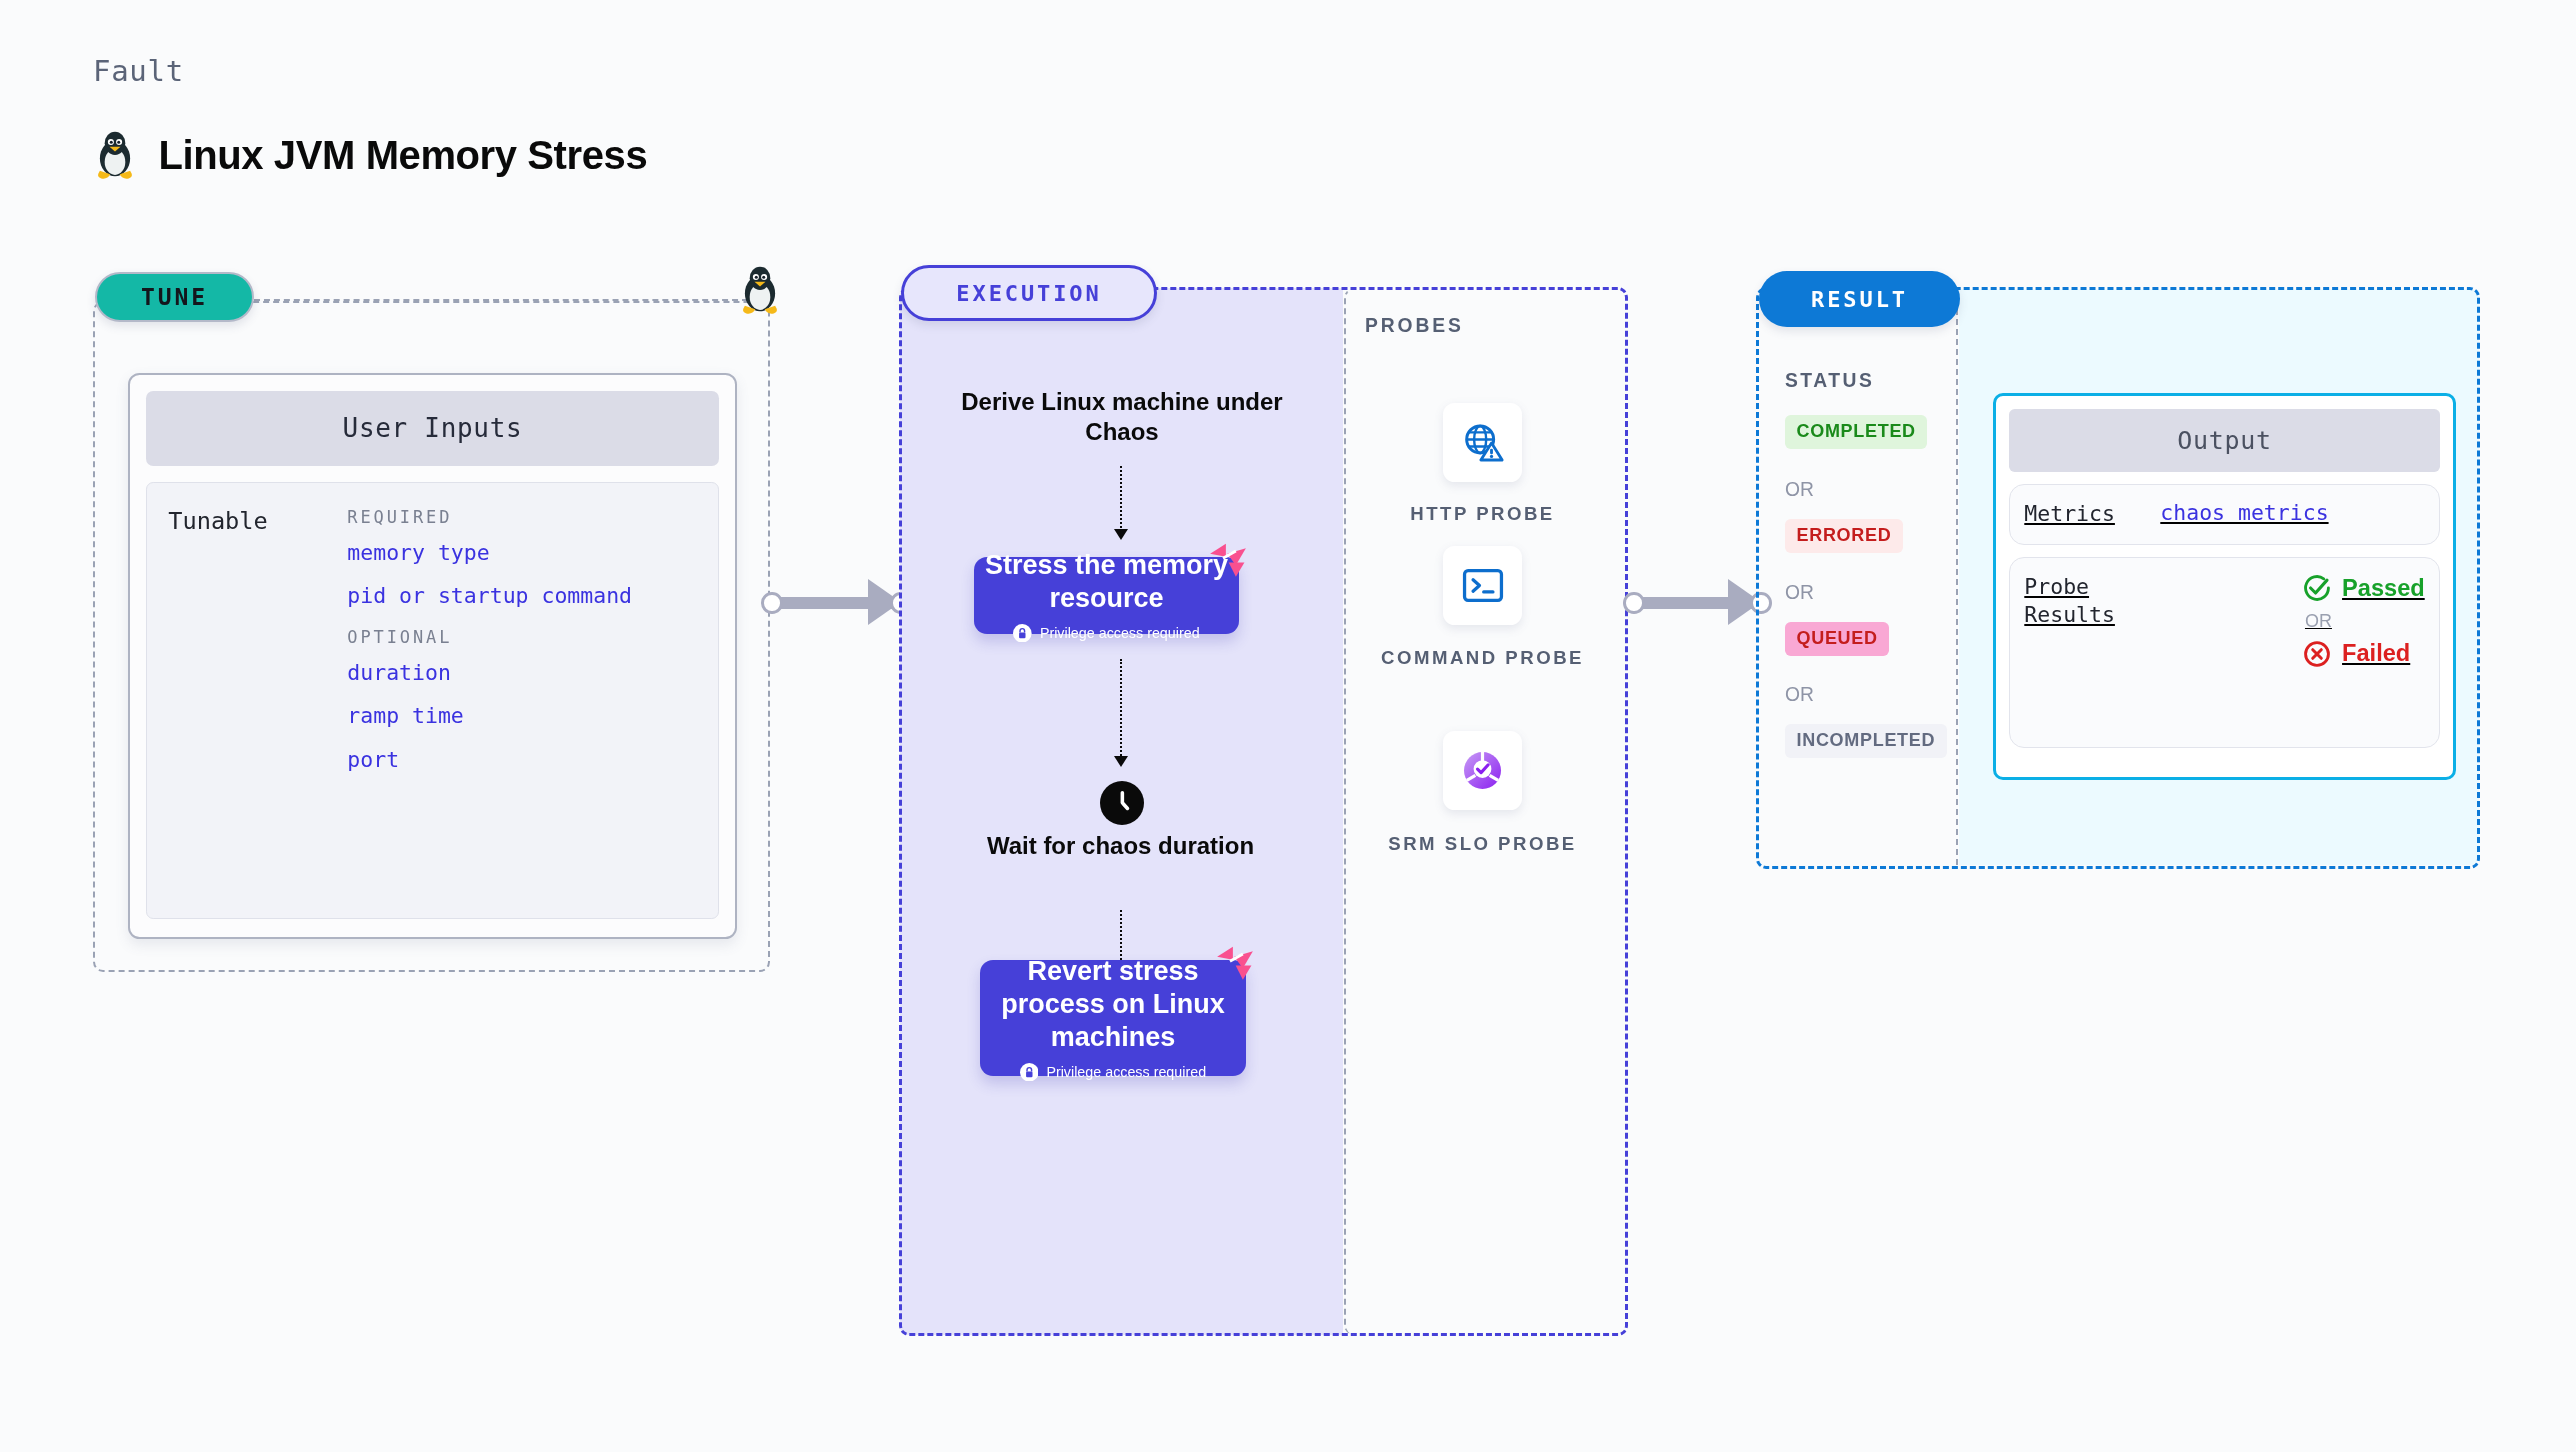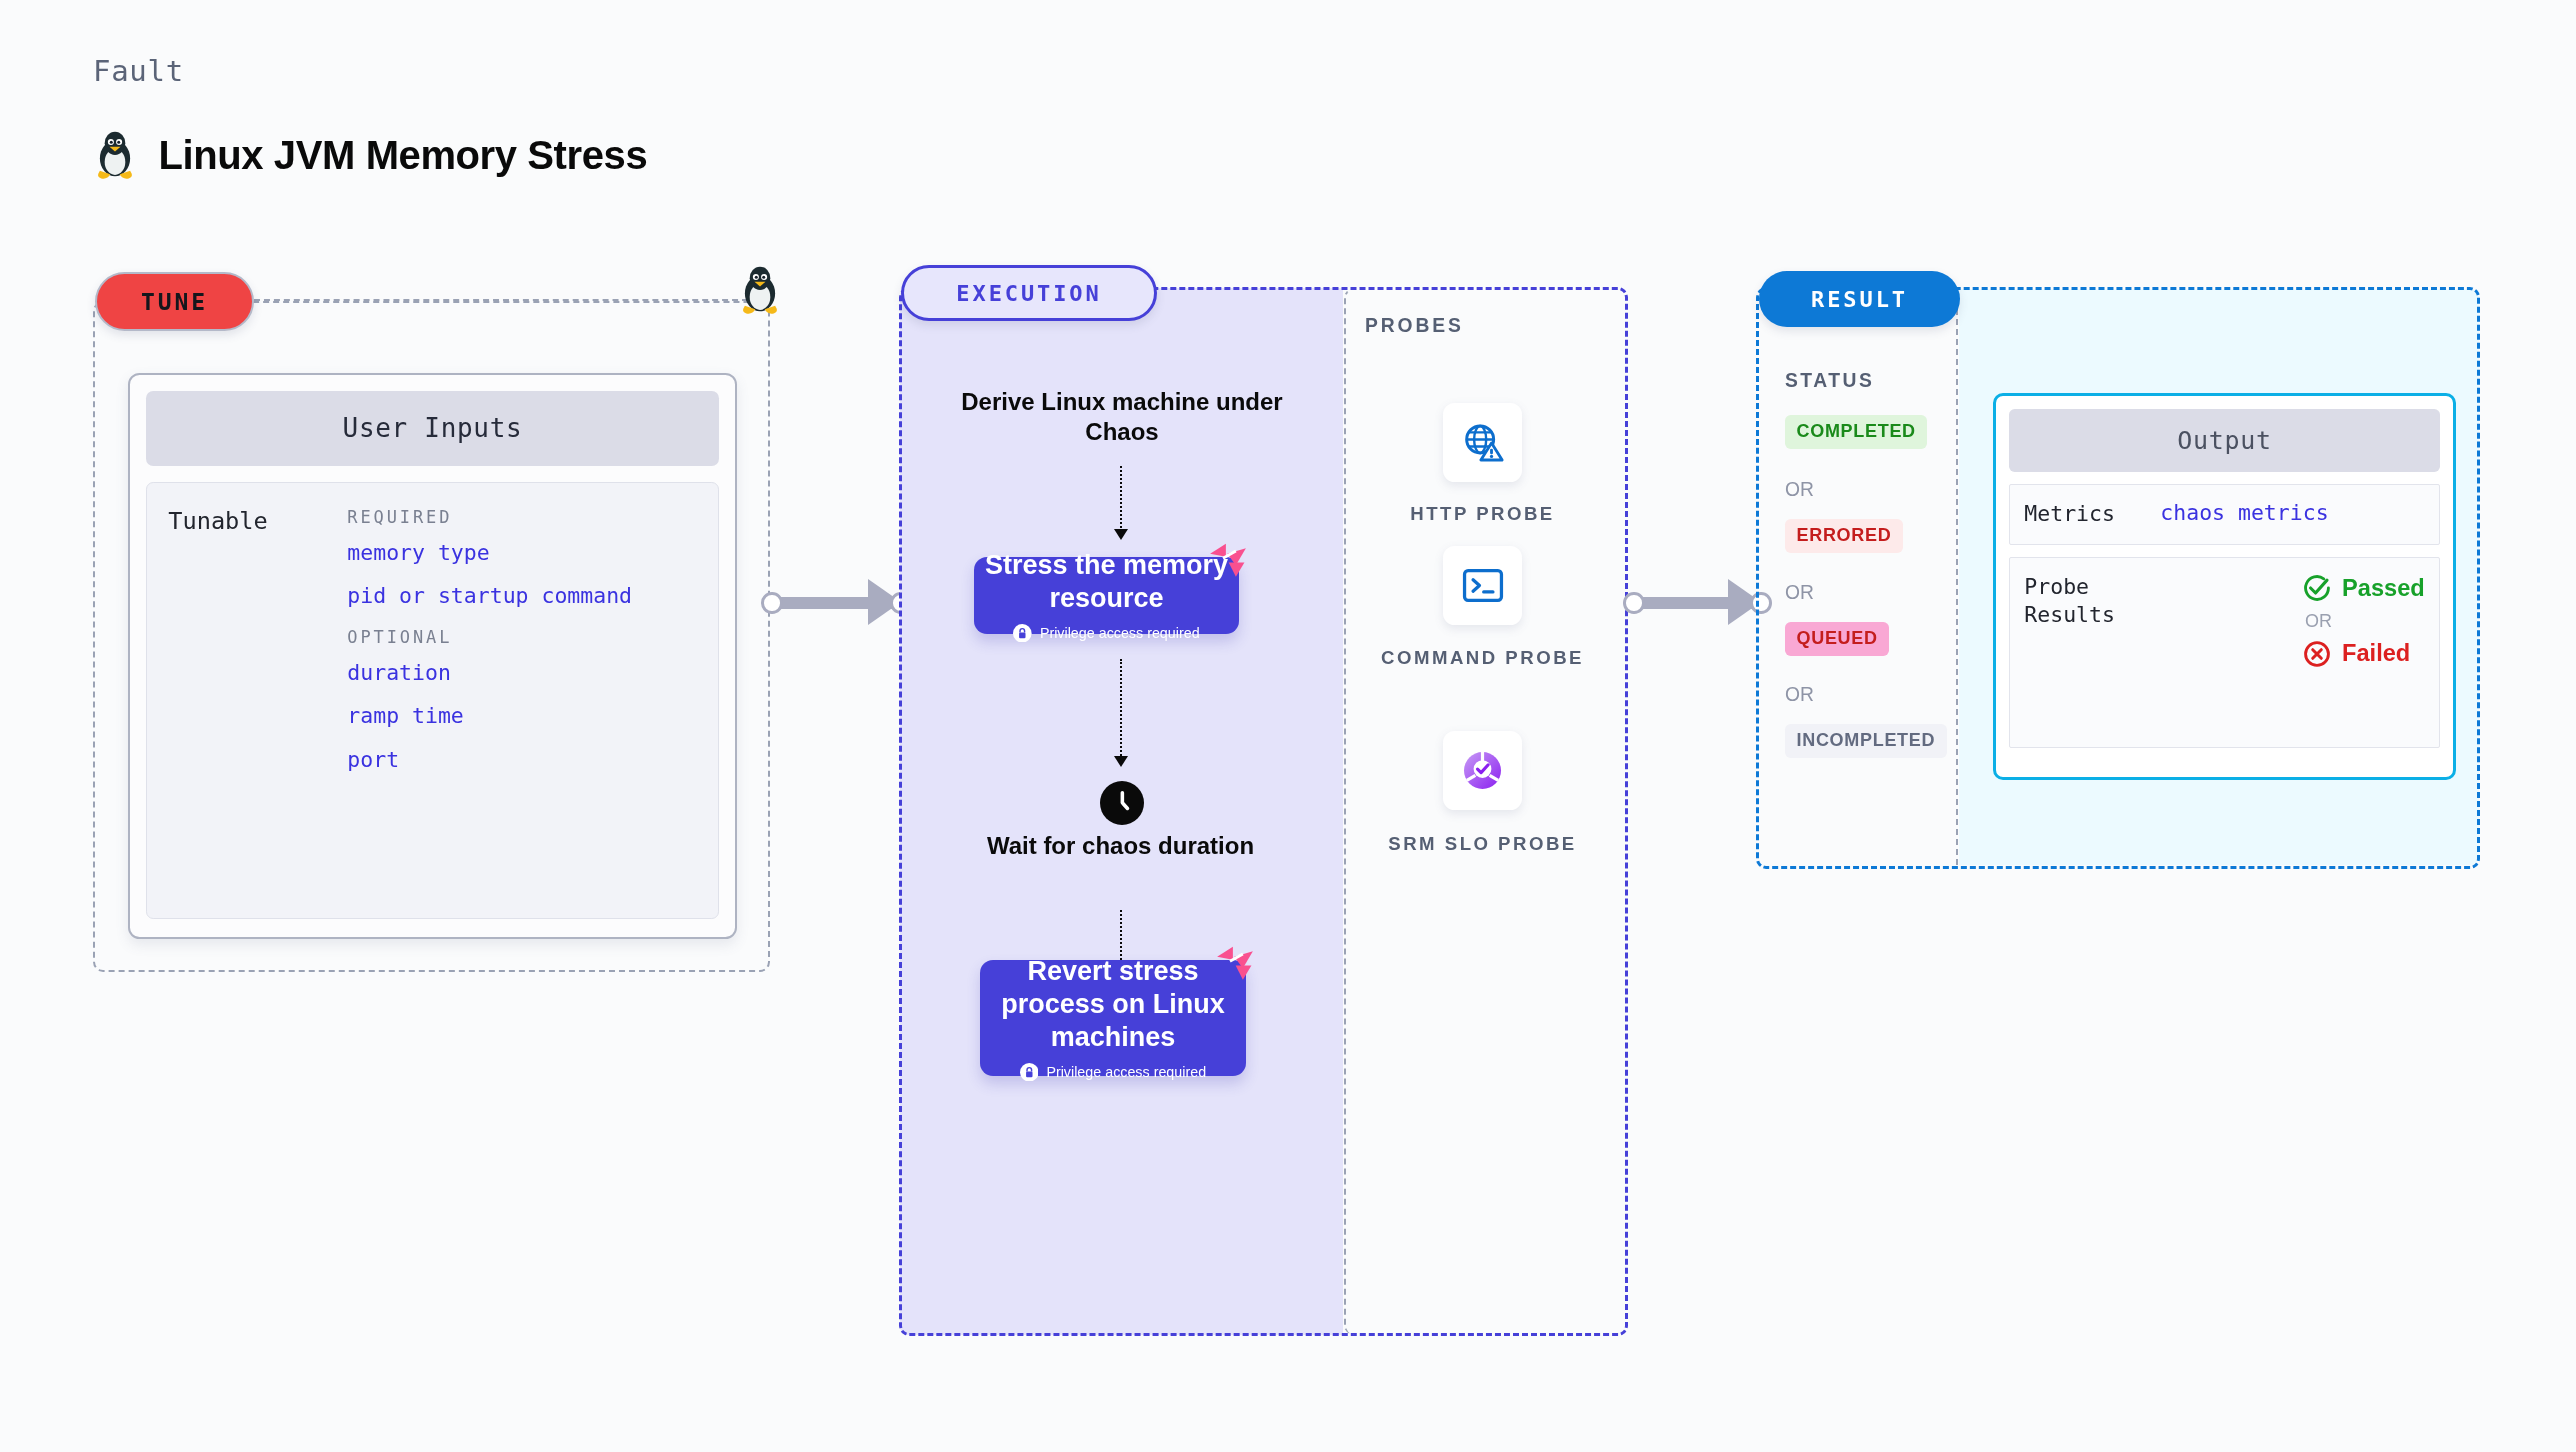--- a/index.html
+++ b/index.html
@@ -37,22 +37,22 @@
     box-shadow: 0 4.3px 10px rgba(60,70,110,.13);
     z-index: 6;
   }
 
   
   #tune-box {
     left: 93px; top: 301px; width: 677px; height: 671px;
     border: 2.9px dashed #9aa2b4;
   }
   #tune-pill {
-    left: 95px; top: 272px; width: 159px; height: 59px;
-    background: #ef4444; border: 2.9px solid #b4b9c9; color: #14161c;
+    left: 95px; top: 272px; width: 159px; height: 50px;
+    background: #14b8a6; border: 2.9px solid #b4b9c9; color: #14161c;
     font-size: 23px;
   }
   .tux-small {
     position: absolute; left: 738px; top: 264px; width: 44px; height: 52px; z-index: 7;
   }
 
   
   #user-inputs-card {
     position: absolute; left: 128px; top: 373px; width: 609px; height: 566px;
     background: #fcfcfd; border: 2.9px solid #aeb3c2; border-radius: 11.5px;
@@ -186,22 +186,22 @@
     position: absolute; left: 1993px; top: 393px; width: 463px; height: 387px;
     background: #fff; border: 3.6px solid #0bafe6; border-radius: 10px; padding: 13px;
   }
   #output-header {
     height: 63px; background: #dbdce7; border-radius: 5.7px;
     display: flex; align-items: center; justify-content: center;
     font-family: "DejaVu Sans Mono", monospace;
     font-size: 25px; color: #4b5161; letter-spacing: 0.7px;
   }
   .out-row {
-    margin-top: 11.5px; border: 1.4px solid #e2e4ec; border-radius: 2px;
-    background: #fafbfd; display: flex; padding: 15.8px 14.3px;
+    margin-top: 11.5px; border: 1.4px solid #e2e4ec; border-radius: 15px;
+    background: #fafbfd; display: flex; padding: 15.8px 14.3px; text-decoration: underline;
   }
   .out-key {
     font-family: "DejaVu Sans Mono", monospace;
     font-size: 21.5px; color: #22252e; width: 136px; flex-shrink: 0; line-height: 1.3;
   }
   .out-val-metrics {
     font-family: "DejaVu Sans Mono", monospace;
     font-size: 21.5px; color: #3a32e0;
   }
   .res-line { display: flex; align-items: center; gap: 10px; }

